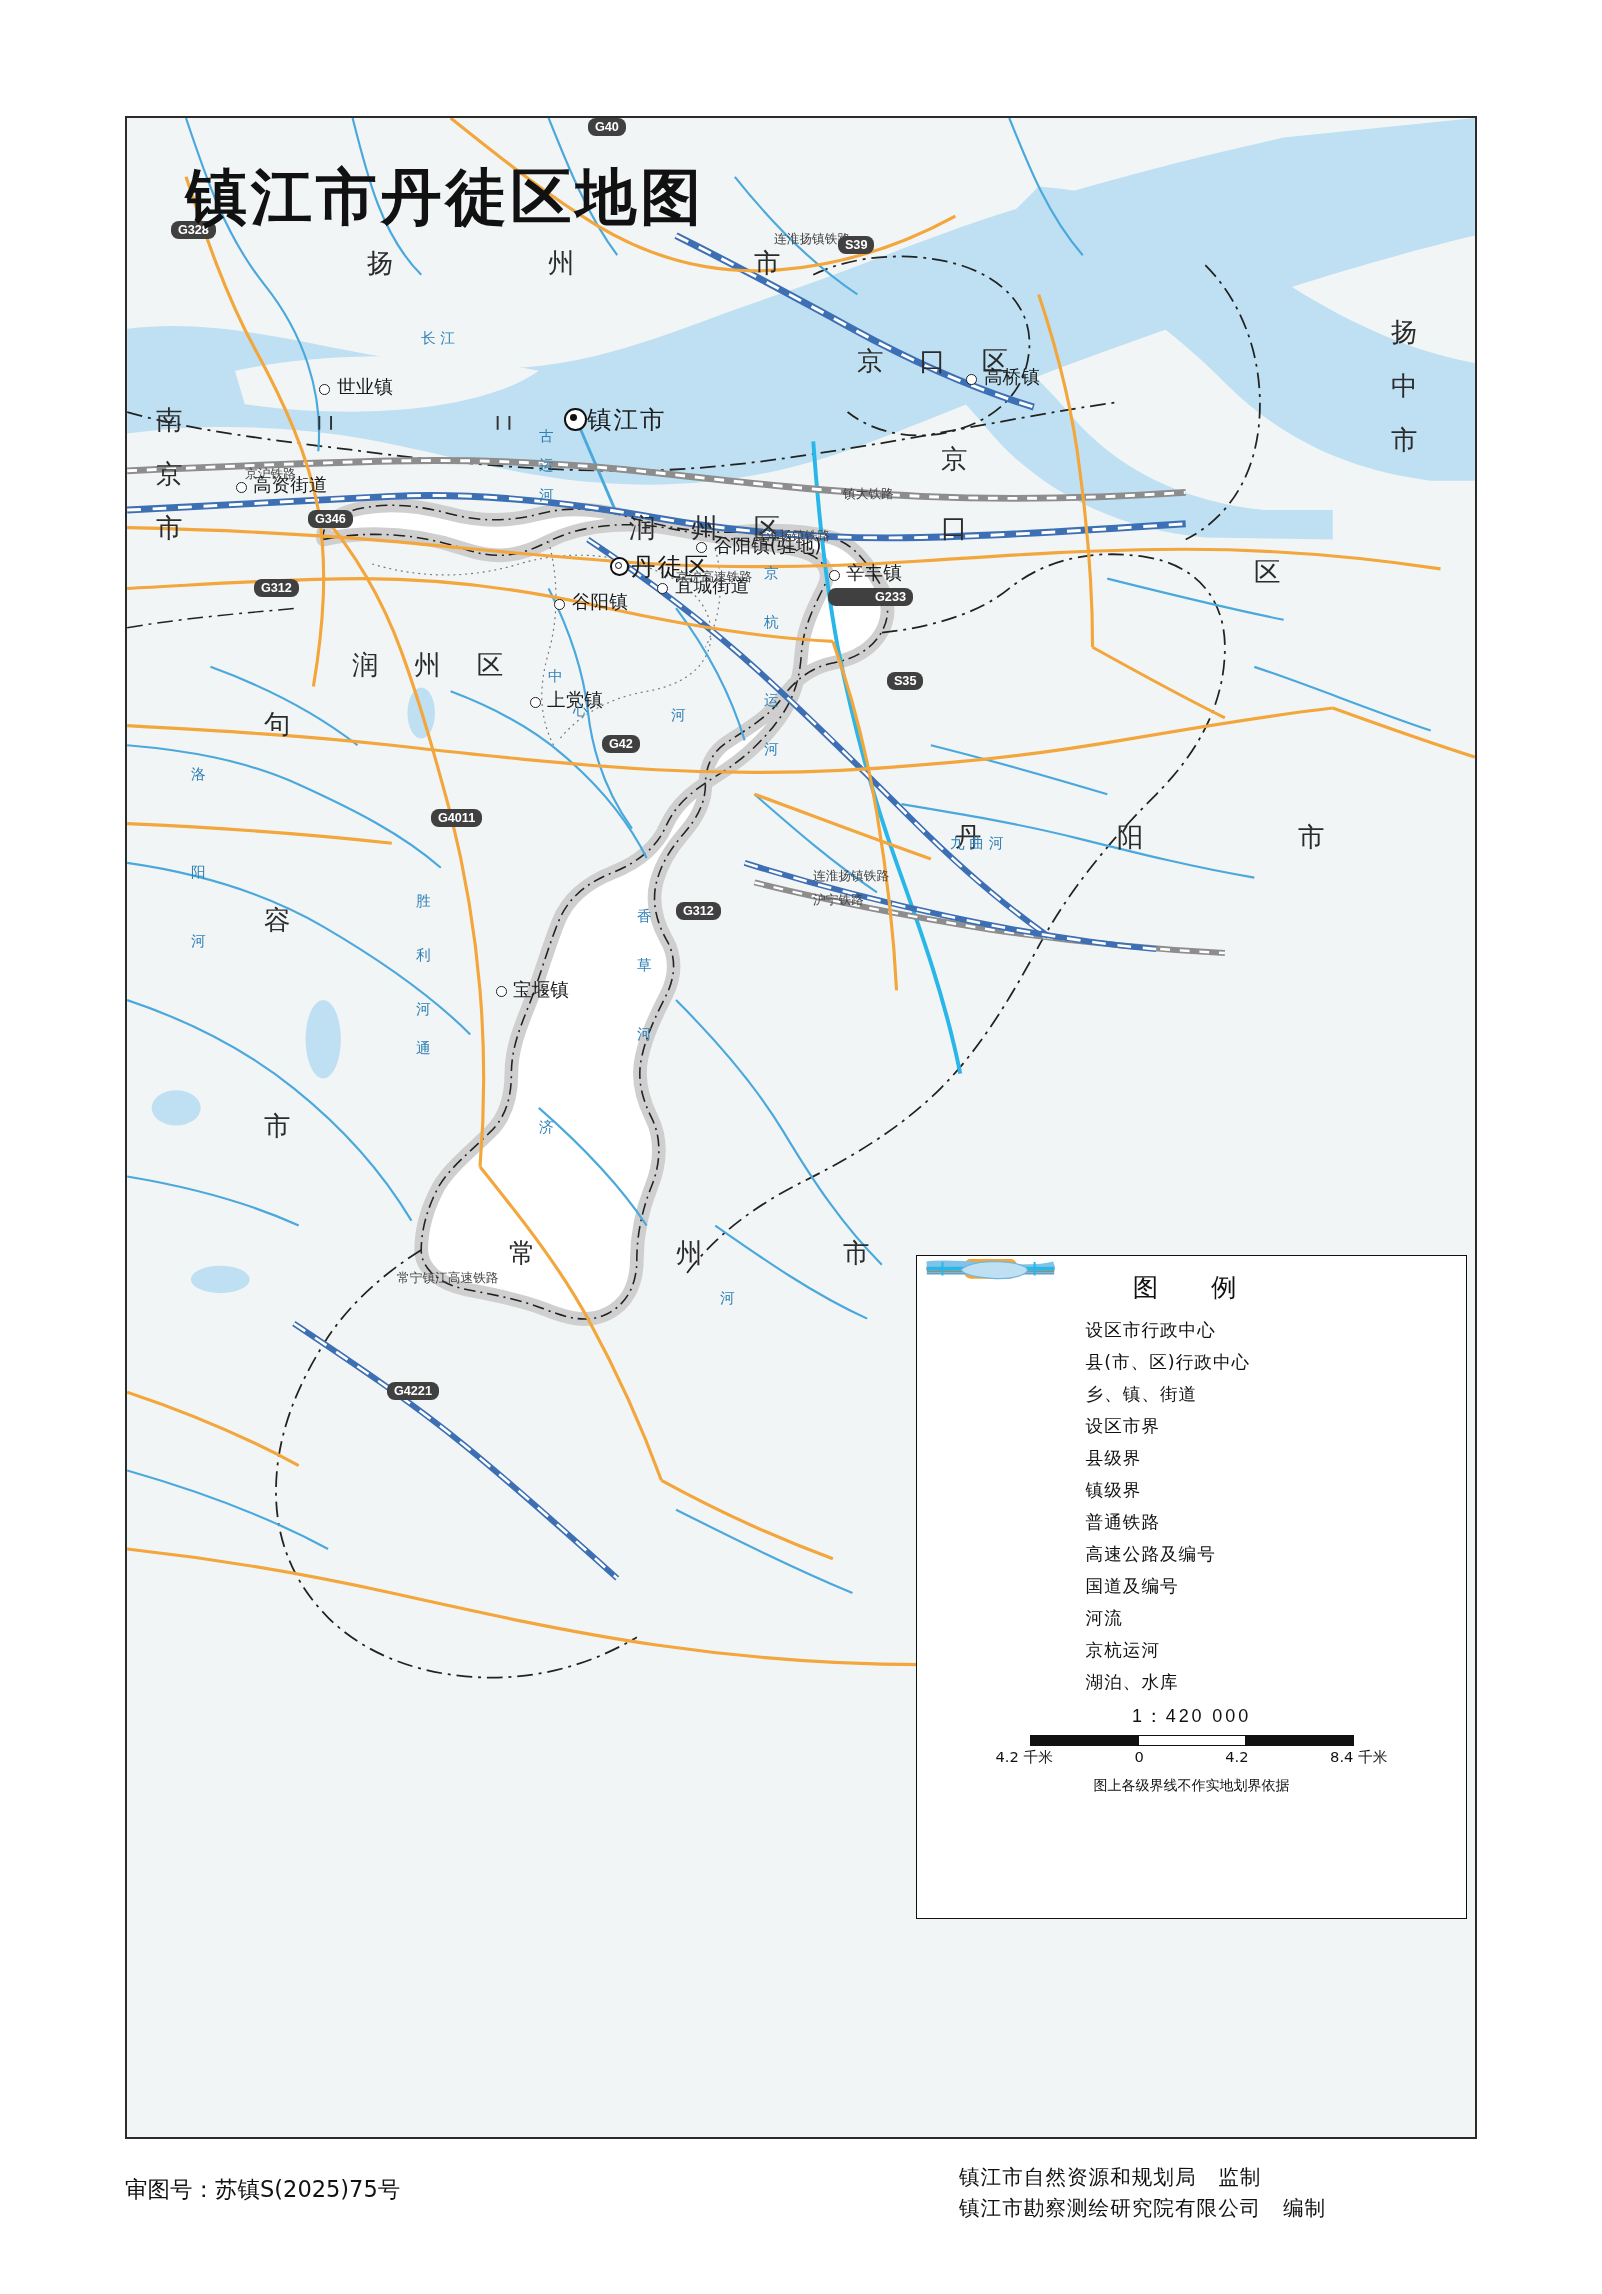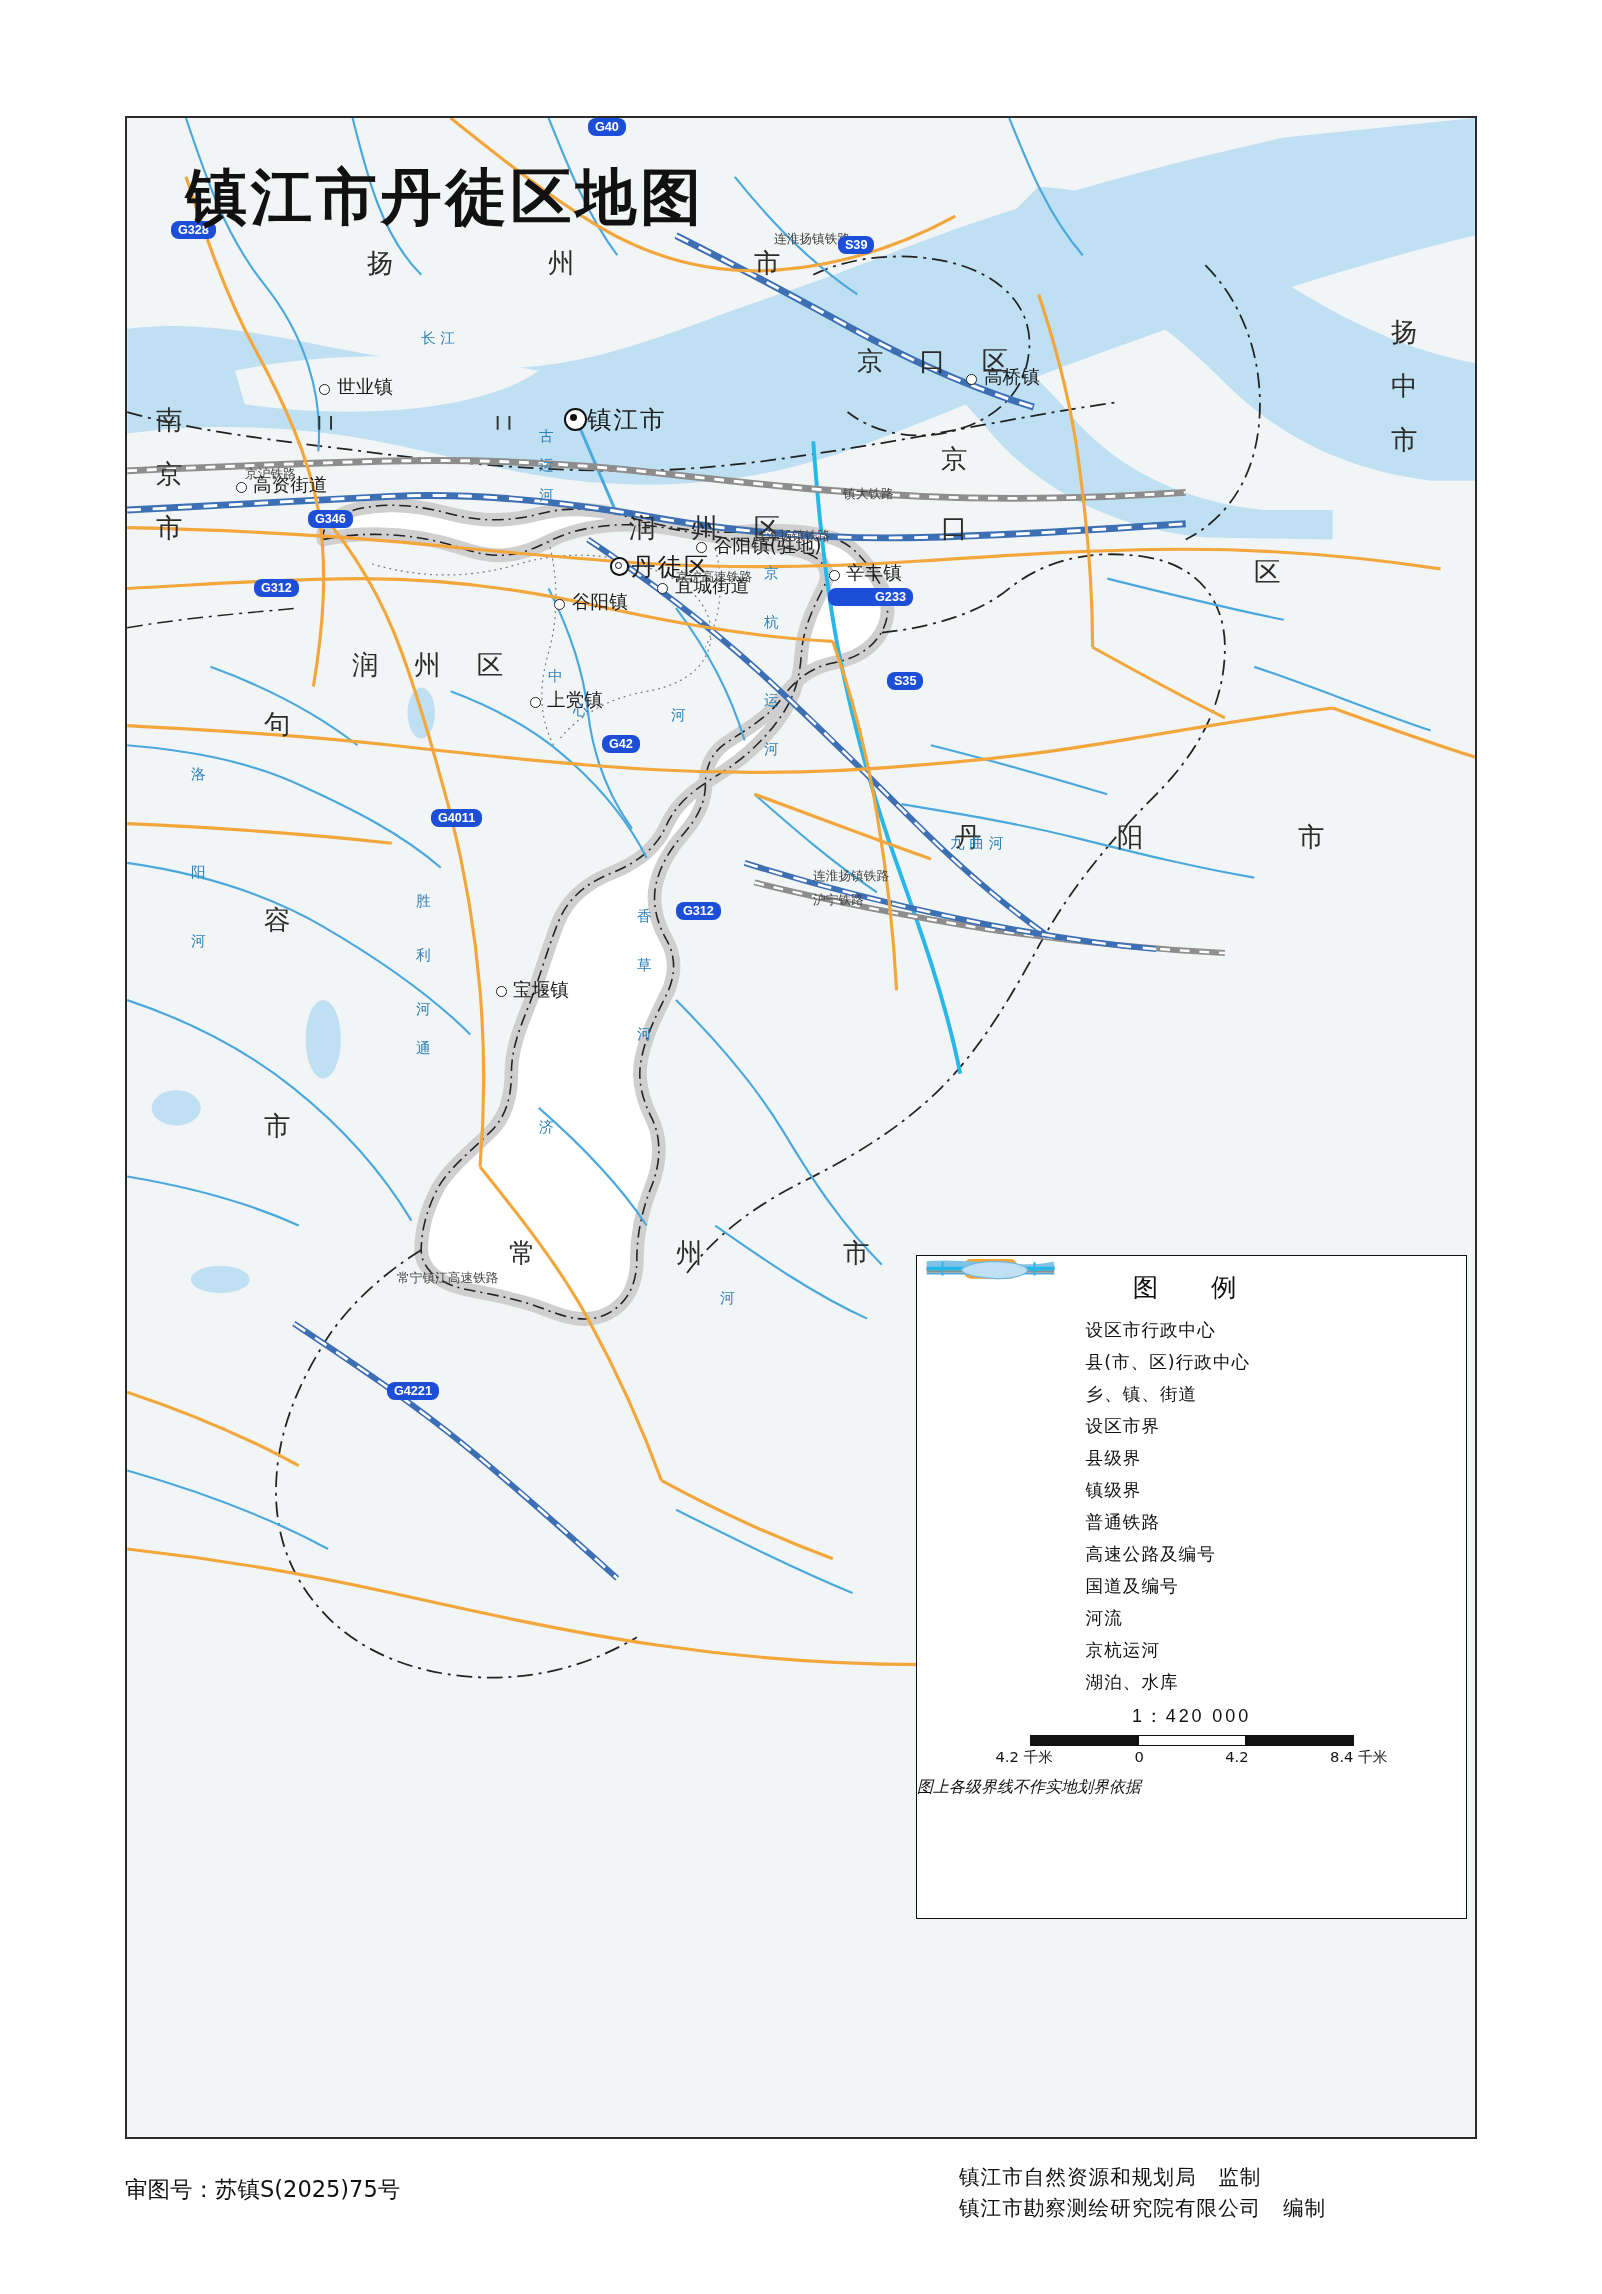--- a/index.html
+++ b/index.html
@@ -56,21 +56,21 @@
   .dot-city{
     position:absolute;width:18.6px;height:18.6px;border:2.5px solid #111;border-radius:50%;
     background:#fff;z-index:32;
   }
   .dot-city::after{
     content:"";position:absolute;left:3.9px;top:3.9px;width:6.9px;height:6.9px;background:#111;border-radius:50%;
   }
 
   .shield{
     position:absolute;
-    background:#1d4ed8;
+    background:#404040;
     color:#fff;
     font-size:12.7px;
     font-weight:bold;
     padding:2px 6.9px;
     border-radius:7.8px;
     z-index:35;
     font-family:"Liberation Sans",sans-serif;
   }
 
   
@@ -107,22 +107,22 @@
   }
   .scalebar{
     margin:6.9px auto 2px auto;width:323px;height:10.8px;position:relative;
   }
   .scalebar .seg{position:absolute;top:0;height:10.8px;border:1px solid #111;box-sizing:border-box;}
   .scale-nums{
     display:flex;justify-content:space-between;width:392px;margin:0 auto;
     font-family:"DejaVu Sans",sans-serif;font-size:14.7px;color:#111;
   }
   .legend-note{
-    text-align:left;margin-top:9.8px;
-    font-family:"DejaVu Sans",sans-serif;font-size:16px;color:#111;font-style:italic;
+    text-align:center;margin-top:9.8px;
+    font-family:"DejaVu Sans",sans-serif;font-size:14px;color:#111;
   }
 
   .footer-left{
     position:absolute;left:125px;top:2174px;
     font-family:"DejaVu Sans",sans-serif;font-size:22.5px;color:#111;
   }
   .footer-right{
     position:absolute;left:959px;top:2162px;
     font-family:"DejaVu Sans",sans-serif;font-size:20.6px;color:#111;line-height:1.5;
     letter-spacing:1px;

